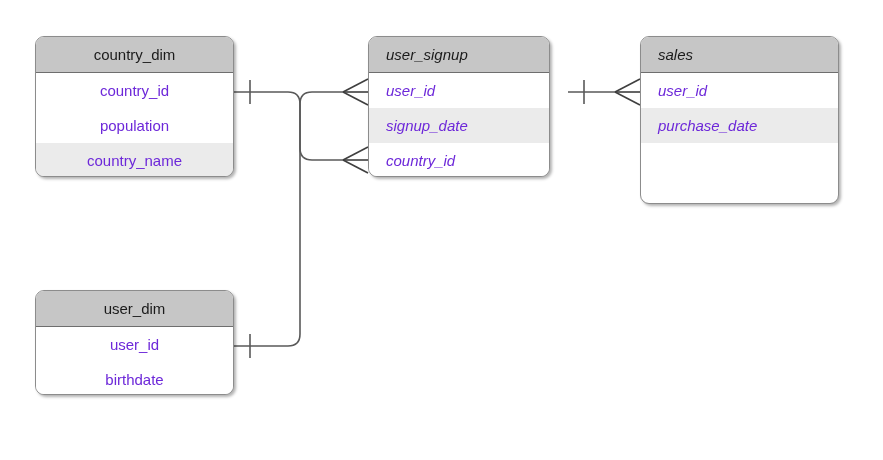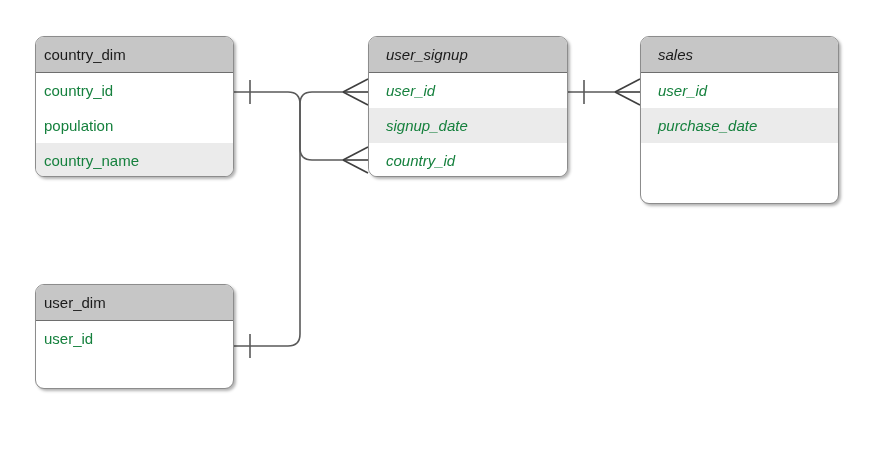--- a/index.html
+++ b/index.html
@@ -42,32 +42,32 @@
     border-bottom: 1px solid #6e6e6e;
     color: #1b1b1b;
     font-size: 15px;
     white-space: nowrap;
     overflow: hidden;
   }
   .entity-row {
     box-sizing: border-box;
     height: 35px;
     line-height: 35px;
-    color: #15803d;
+    color: #6d28d9;
     font-size: 15px;
     white-space: nowrap;
     overflow: hidden;
   }
   .entity-row.alt { background: #ebebeb; }
   .entity-row.plain { background: #ffffff; }
 
   
   .style-center .entity-header,
   .style-center .entity-row {
-    text-align: left;
+    text-align: center;
     font-style: normal;
     padding: 0 8px;
   }
   
   .style-italic .entity-header,
   .style-italic .entity-row {
     text-align: left;
     font-style: italic;
     padding: 0 0 0 17px;
   }
@@ -110,30 +110,31 @@
     </g>
   </svg>
 
   <div id="entity-host">
       <div class="entity style-center" style="left: 35px; top: 36px; width: 199px; height: 141px;">
         <div class="entity-header">country_dim</div>
         <div class="entity-row plain">country_id</div>
         <div class="entity-row plain">population</div>
         <div class="entity-row alt">country_name</div>
       </div>
-      <div class="entity style-italic" style="left: 368px; top: 36px; width: 200px; height: 141px;">
+      <div class="entity style-italic" style="left: 368px; top: 36px; width: 182px; height: 141px;">
         <div class="entity-header">user_signup</div>
         <div class="entity-row plain">user_id</div>
         <div class="entity-row alt">signup_date</div>
         <div class="entity-row plain">country_id</div>
       </div>
       <div class="entity style-italic" style="left: 640px; top: 36px; width: 199px; height: 168px;">
         <div class="entity-header">sales</div>
         <div class="entity-row plain">user_id</div>
         <div class="entity-row alt">purchase_date</div>
       </div>
-      <div class="entity style-center" style="left: 35px; top: 284px; width: 199px; height: 105px;">
+      <div class="entity style-center" style="left: 35px; top: 290px; width: 199px; height: 105px;">
         <div class="entity-header">user_dim</div>
         <div class="entity-row plain">user_id</div>
+        <div class="entity-row plain">birthdate</div>
       </div>
     </div>
 
 </div>
 
 </body></html>

